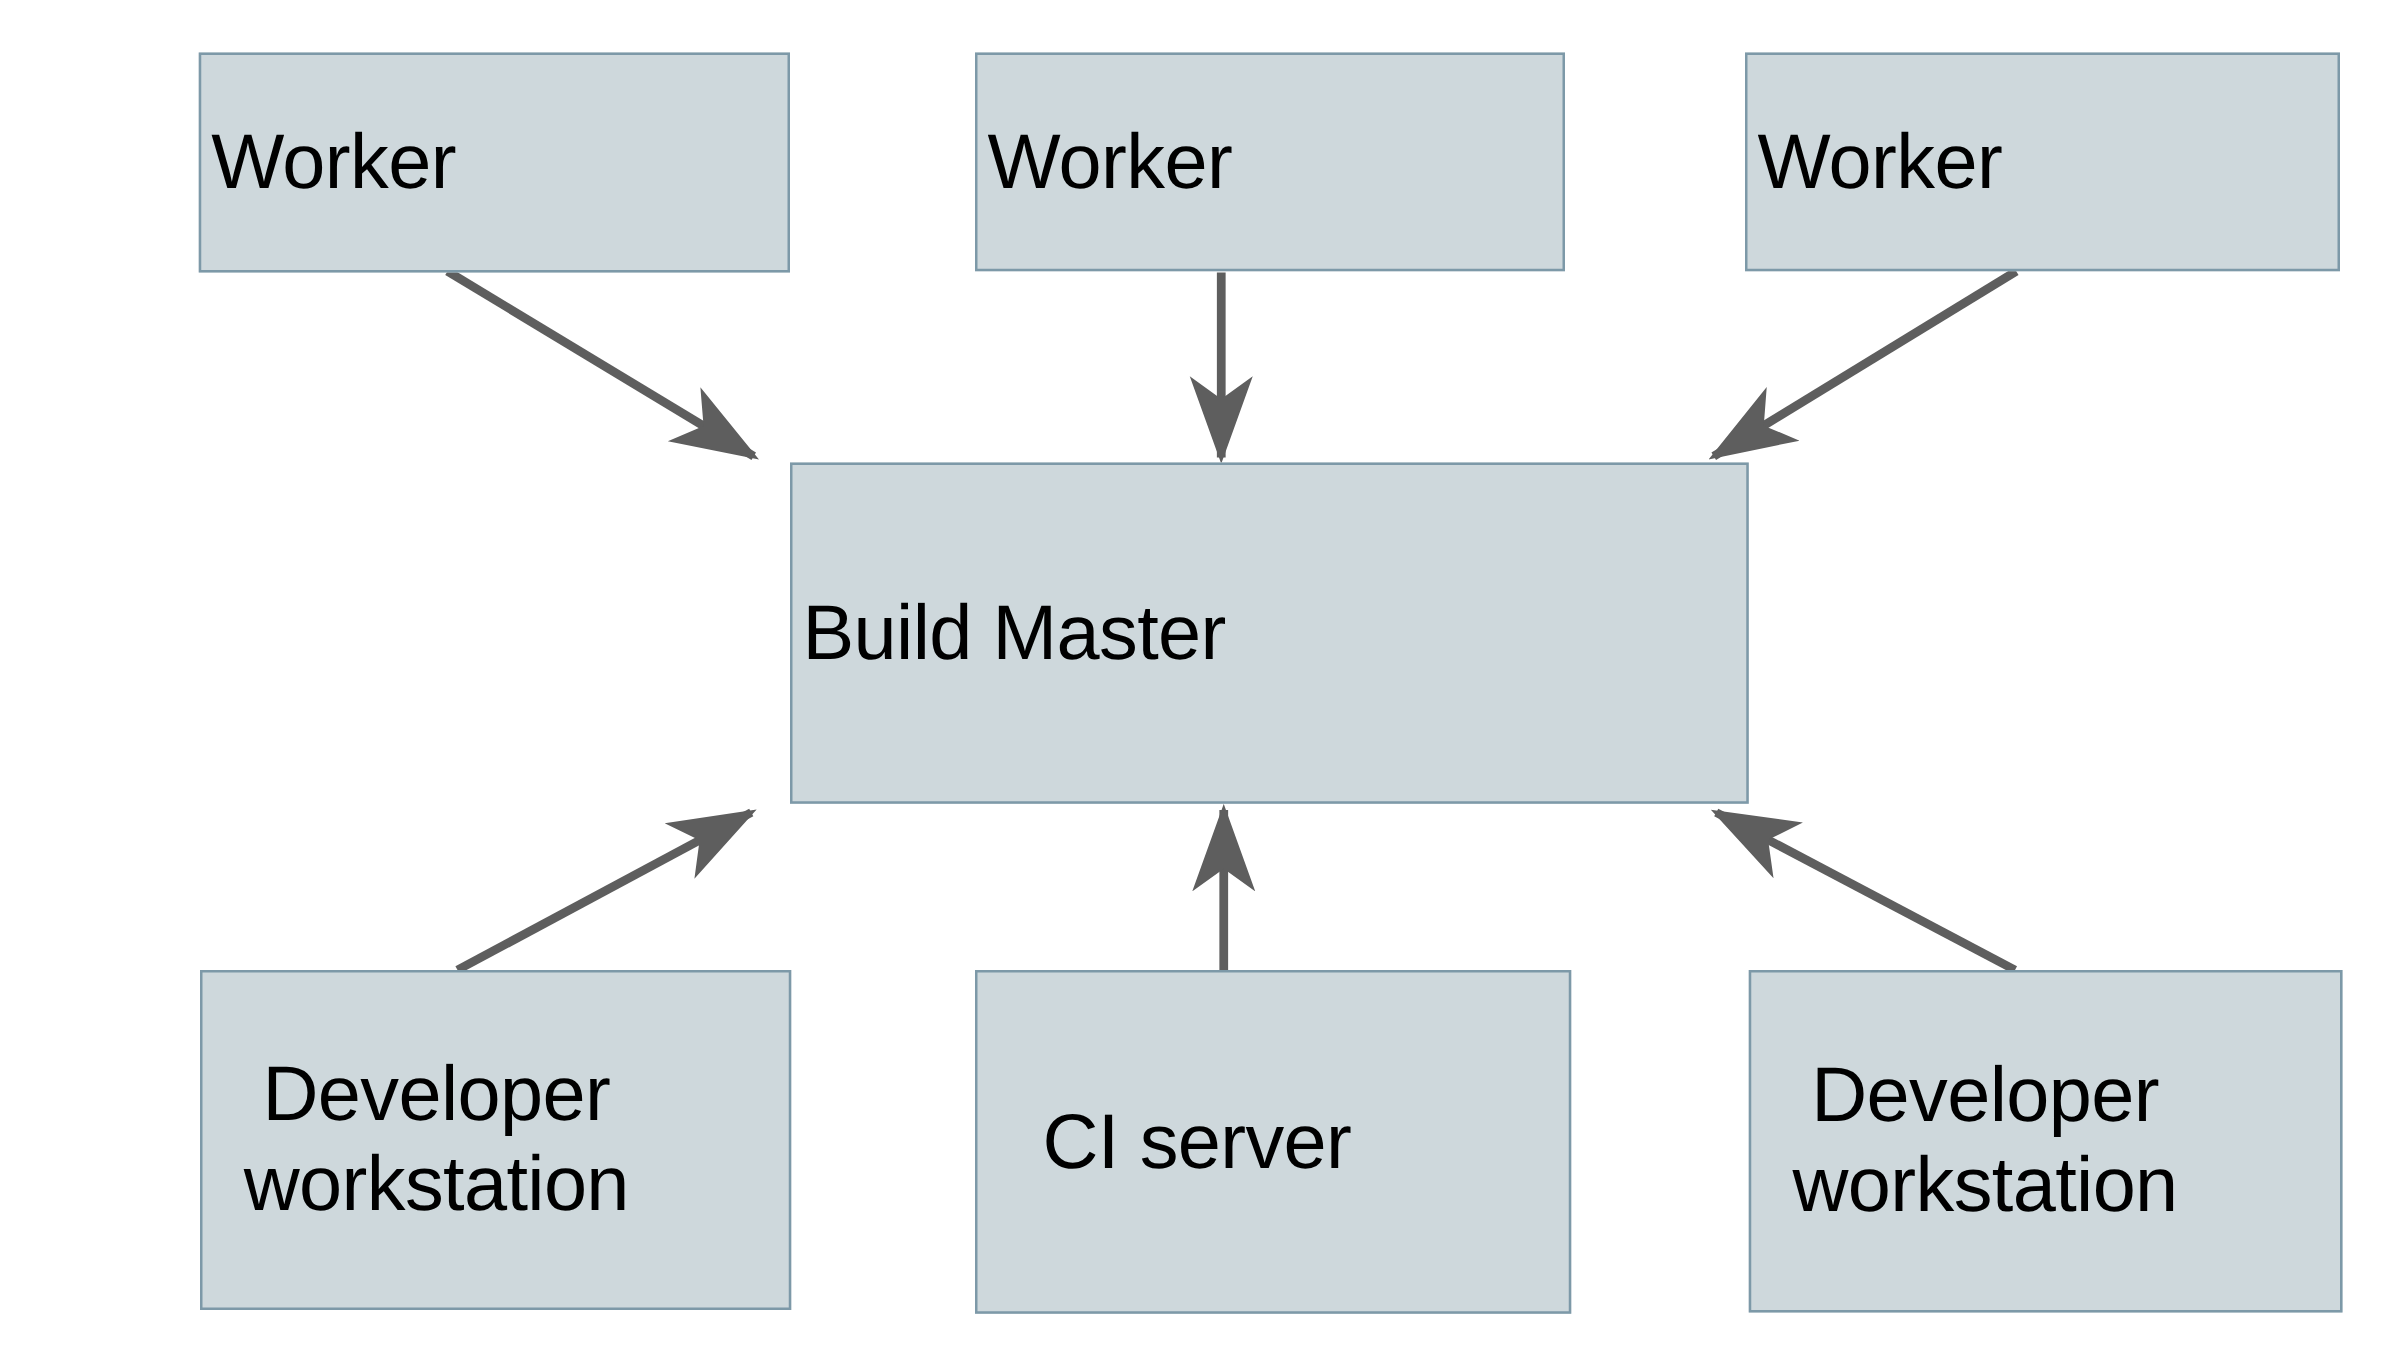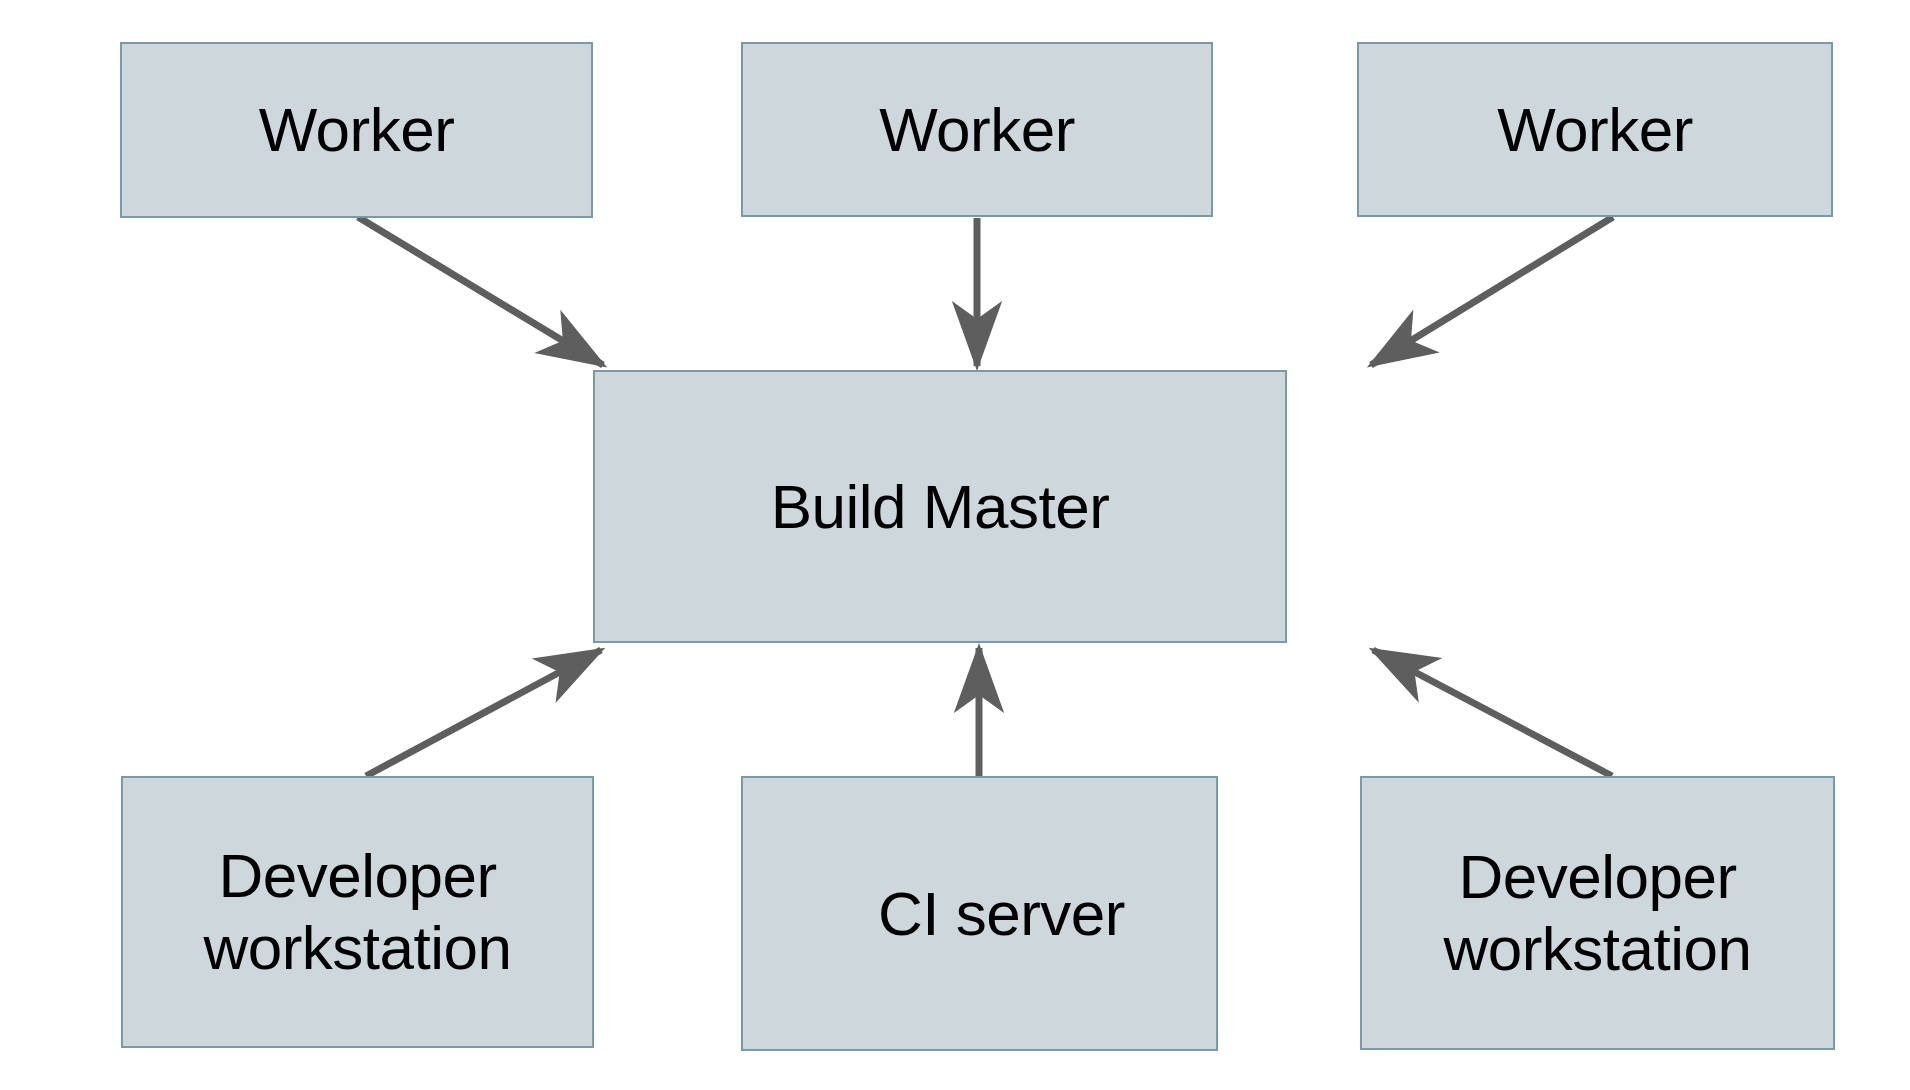--- a/index.html
+++ b/index.html
@@ -26,38 +26,39 @@
     height: 1090px;
     pointer-events: none;
   }
   .node {
     position: absolute;
     box-sizing: border-box;
     background: #ced8dc;
     border: 2px solid #0f172a;
     display: flex;
     align-items: center;
-    justify-content: center;
+    justify-content: flex-start;
     text-align: center;
     color: #000000;
     font-family: "Liberation Sans", sans-serif;
     font-weight: 400;
     line-height: 1.16;
     letter-spacing: -0.5px;
     white-space: pre-line;
+    margin-left: 39px;
   }
   .node-label {
     display: block;
     padding: 0 8px;
     white-space: pre-line;
   }
   .n-worker      { font-size: 62px; }
   .n-master      { font-size: 62px; }
   .n-ci          { font-size: 62px; padding-left: 44px; }
-  .n-dev         { font-size: 62px; }
+  .n-dev         { font-size: 62px; padding-left: 25px; }
 </style>
 </head>
 <body>
 
 <div id="canvas" style="background: rgb(255, 255, 255);">
 
   <svg id="edge-layer" viewBox="0 0 1910 1090" width="1910" height="1090" xmlns="http://www.w3.org/2000/svg">
     <defs>
       <marker id="arrowhead" markerWidth="10" markerHeight="8" refX="9.3" refY="4" orient="auto" markerUnits="strokeWidth">
         <path d="M0,0.4 L10,4 L0,7.6 L2.6,4 Z" fill="#5e5e5e"></path>
@@ -70,21 +71,21 @@
         <line x1="366" y1="776" x2="601" y2="650" stroke="#5e5e5e" stroke-width="7" marker-end="url(#arrowhead)"></line>
         <line x1="979" y1="776" x2="979" y2="648" stroke="#5e5e5e" stroke-width="7" marker-end="url(#arrowhead)"></line>
         <line x1="1612" y1="776" x2="1373" y2="650" stroke="#5e5e5e" stroke-width="7" marker-end="url(#arrowhead)"></line>
       </g>
   </svg>
 
   <div id="nodes-layer">
       <div class="node n-worker" style="left: 120px; top: 42px; width: 473px; height: 176px; background: rgb(206, 216, 220); border-color: rgb(125, 153, 168); color: rgb(0, 0, 0);"><span class="node-label">Worker</span></div>
       <div class="node n-worker" style="left: 741px; top: 42px; width: 472px; height: 175px; background: rgb(206, 216, 220); border-color: rgb(125, 153, 168); color: rgb(0, 0, 0);"><span class="node-label">Worker</span></div>
       <div class="node n-worker" style="left: 1357px; top: 42px; width: 476px; height: 175px; background: rgb(206, 216, 220); border-color: rgb(125, 153, 168); color: rgb(0, 0, 0);"><span class="node-label">Worker</span></div>
-      <div class="node n-master" style="left: 593px; top: 370px; width: 694px; height: 273px; background: rgb(206, 216, 220); border-color: rgb(125, 153, 168); color: rgb(0, 0, 0);"><span class="node-label">Build Master</span></div>
+      <div class="node n-master" style="left: 593px; top: 370px; width: 767px; height: 273px; background: rgb(206, 216, 220); border-color: rgb(125, 153, 168); color: rgb(0, 0, 0);"><span class="node-label">Build Master</span></div>
       <div class="node n-dev" style="left: 121px; top: 776px; width: 473px; height: 272px; background: rgb(206, 216, 220); border-color: rgb(125, 153, 168); color: rgb(0, 0, 0);"><span class="node-label">Developer
 workstation</span></div>
       <div class="node n-ci" style="left: 741px; top: 776px; width: 477px; height: 275px; background: rgb(206, 216, 220); border-color: rgb(125, 153, 168); color: rgb(0, 0, 0);"><span class="node-label">CI server</span></div>
       <div class="node n-dev" style="left: 1360px; top: 776px; width: 475px; height: 274px; background: rgb(206, 216, 220); border-color: rgb(125, 153, 168); color: rgb(0, 0, 0);"><span class="node-label">Developer
 workstation</span></div>
     </div>
 
 </div>
 
 </body></html>

